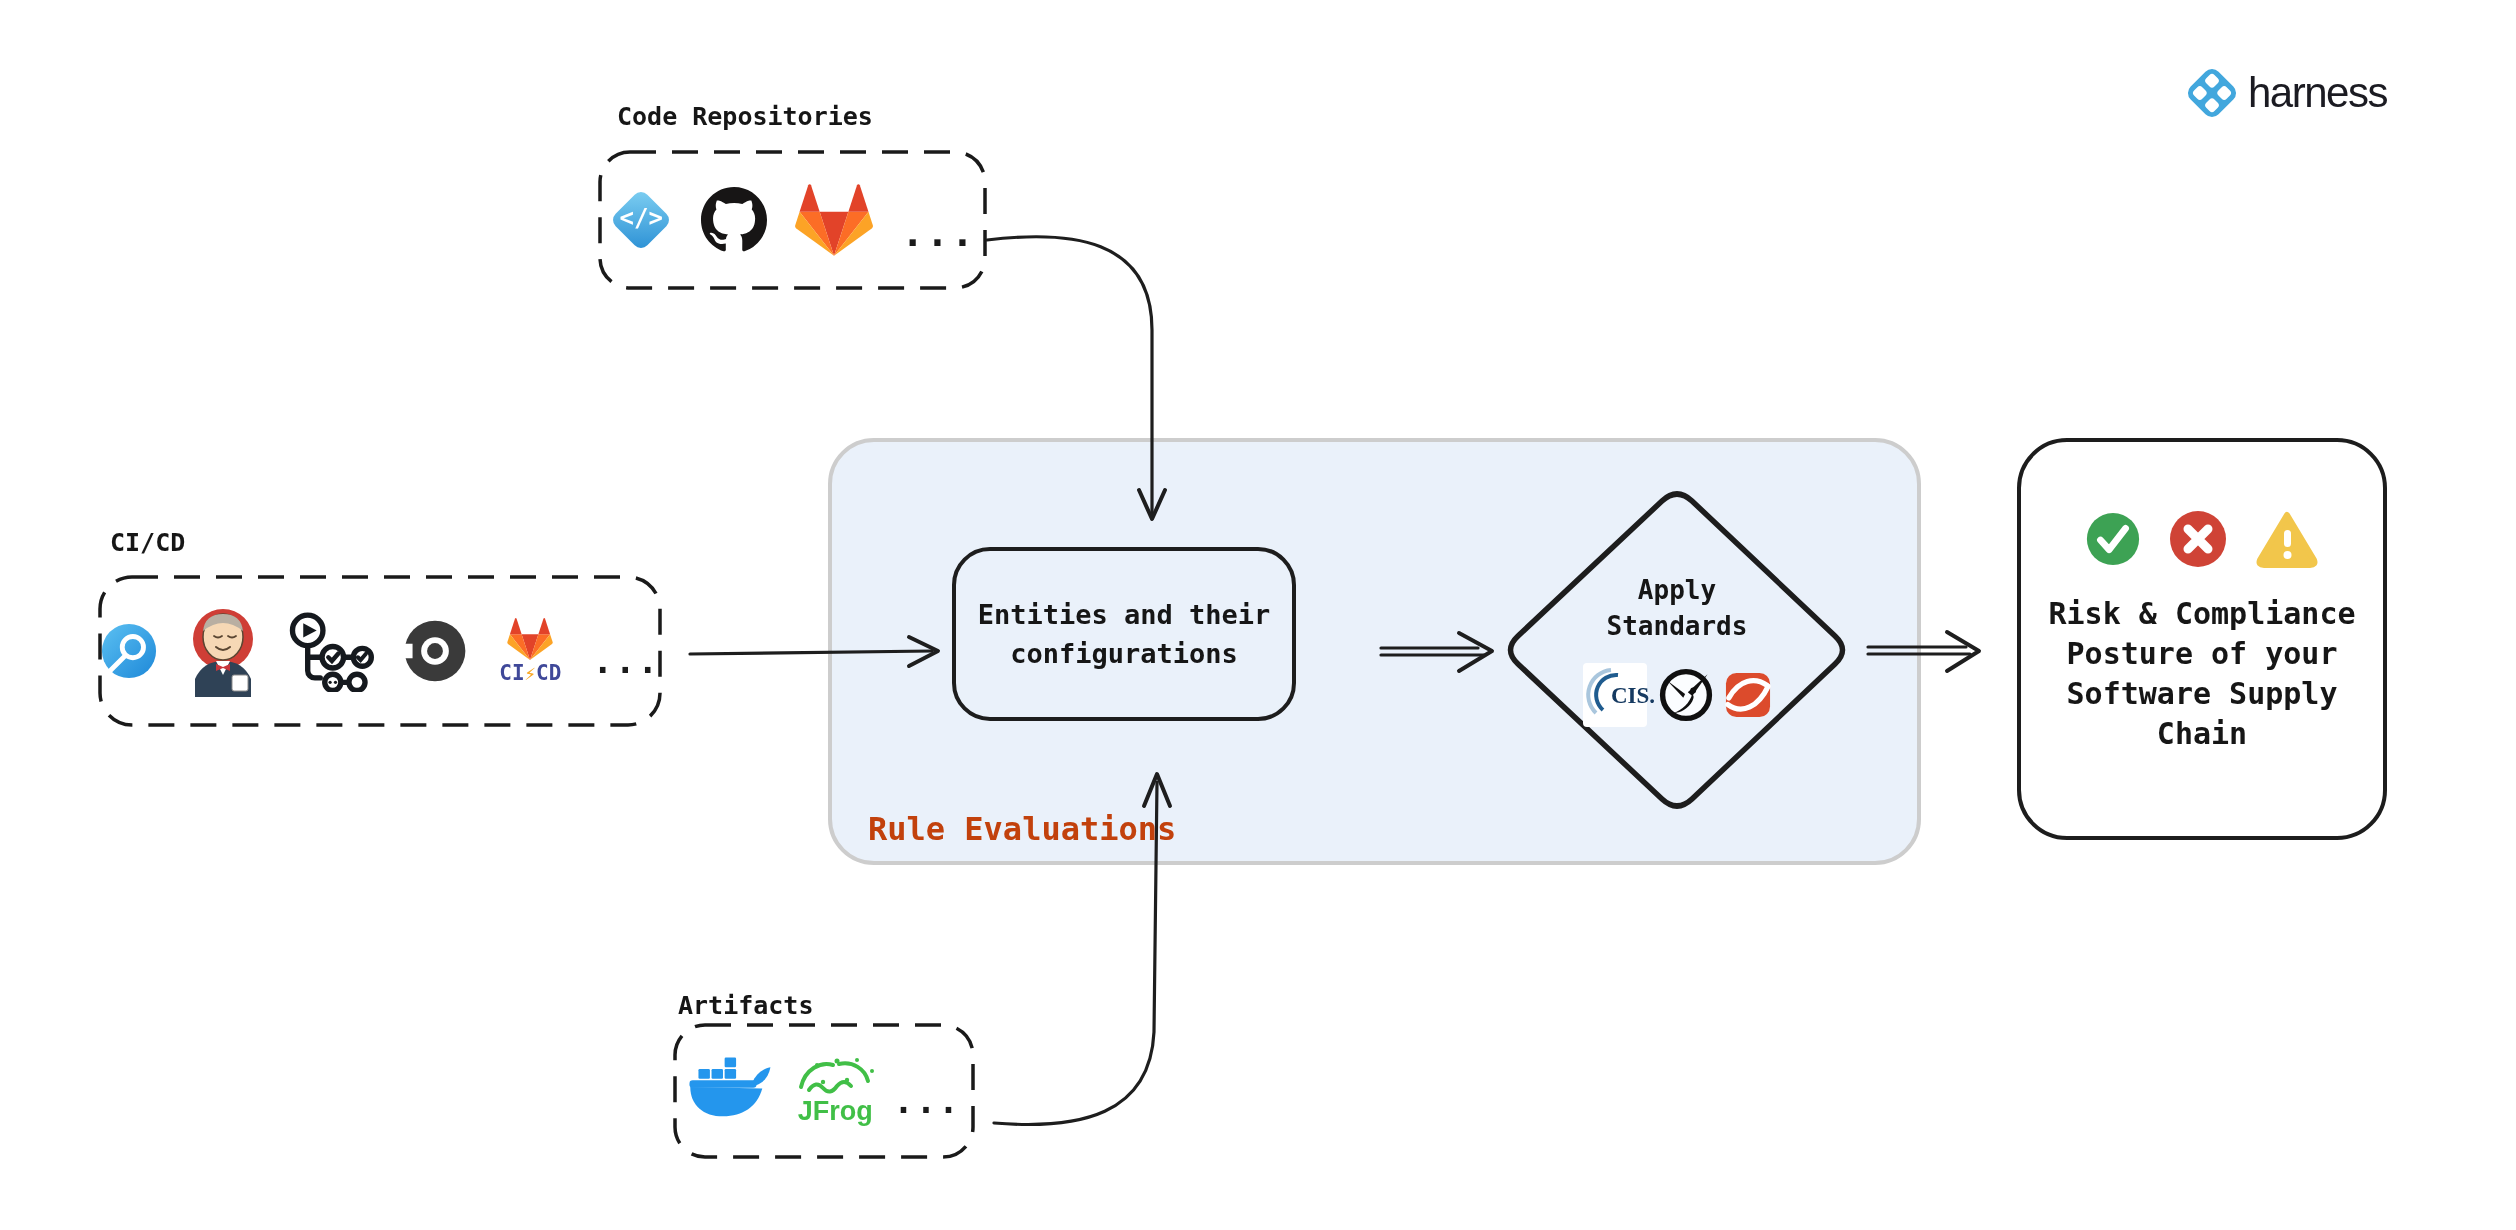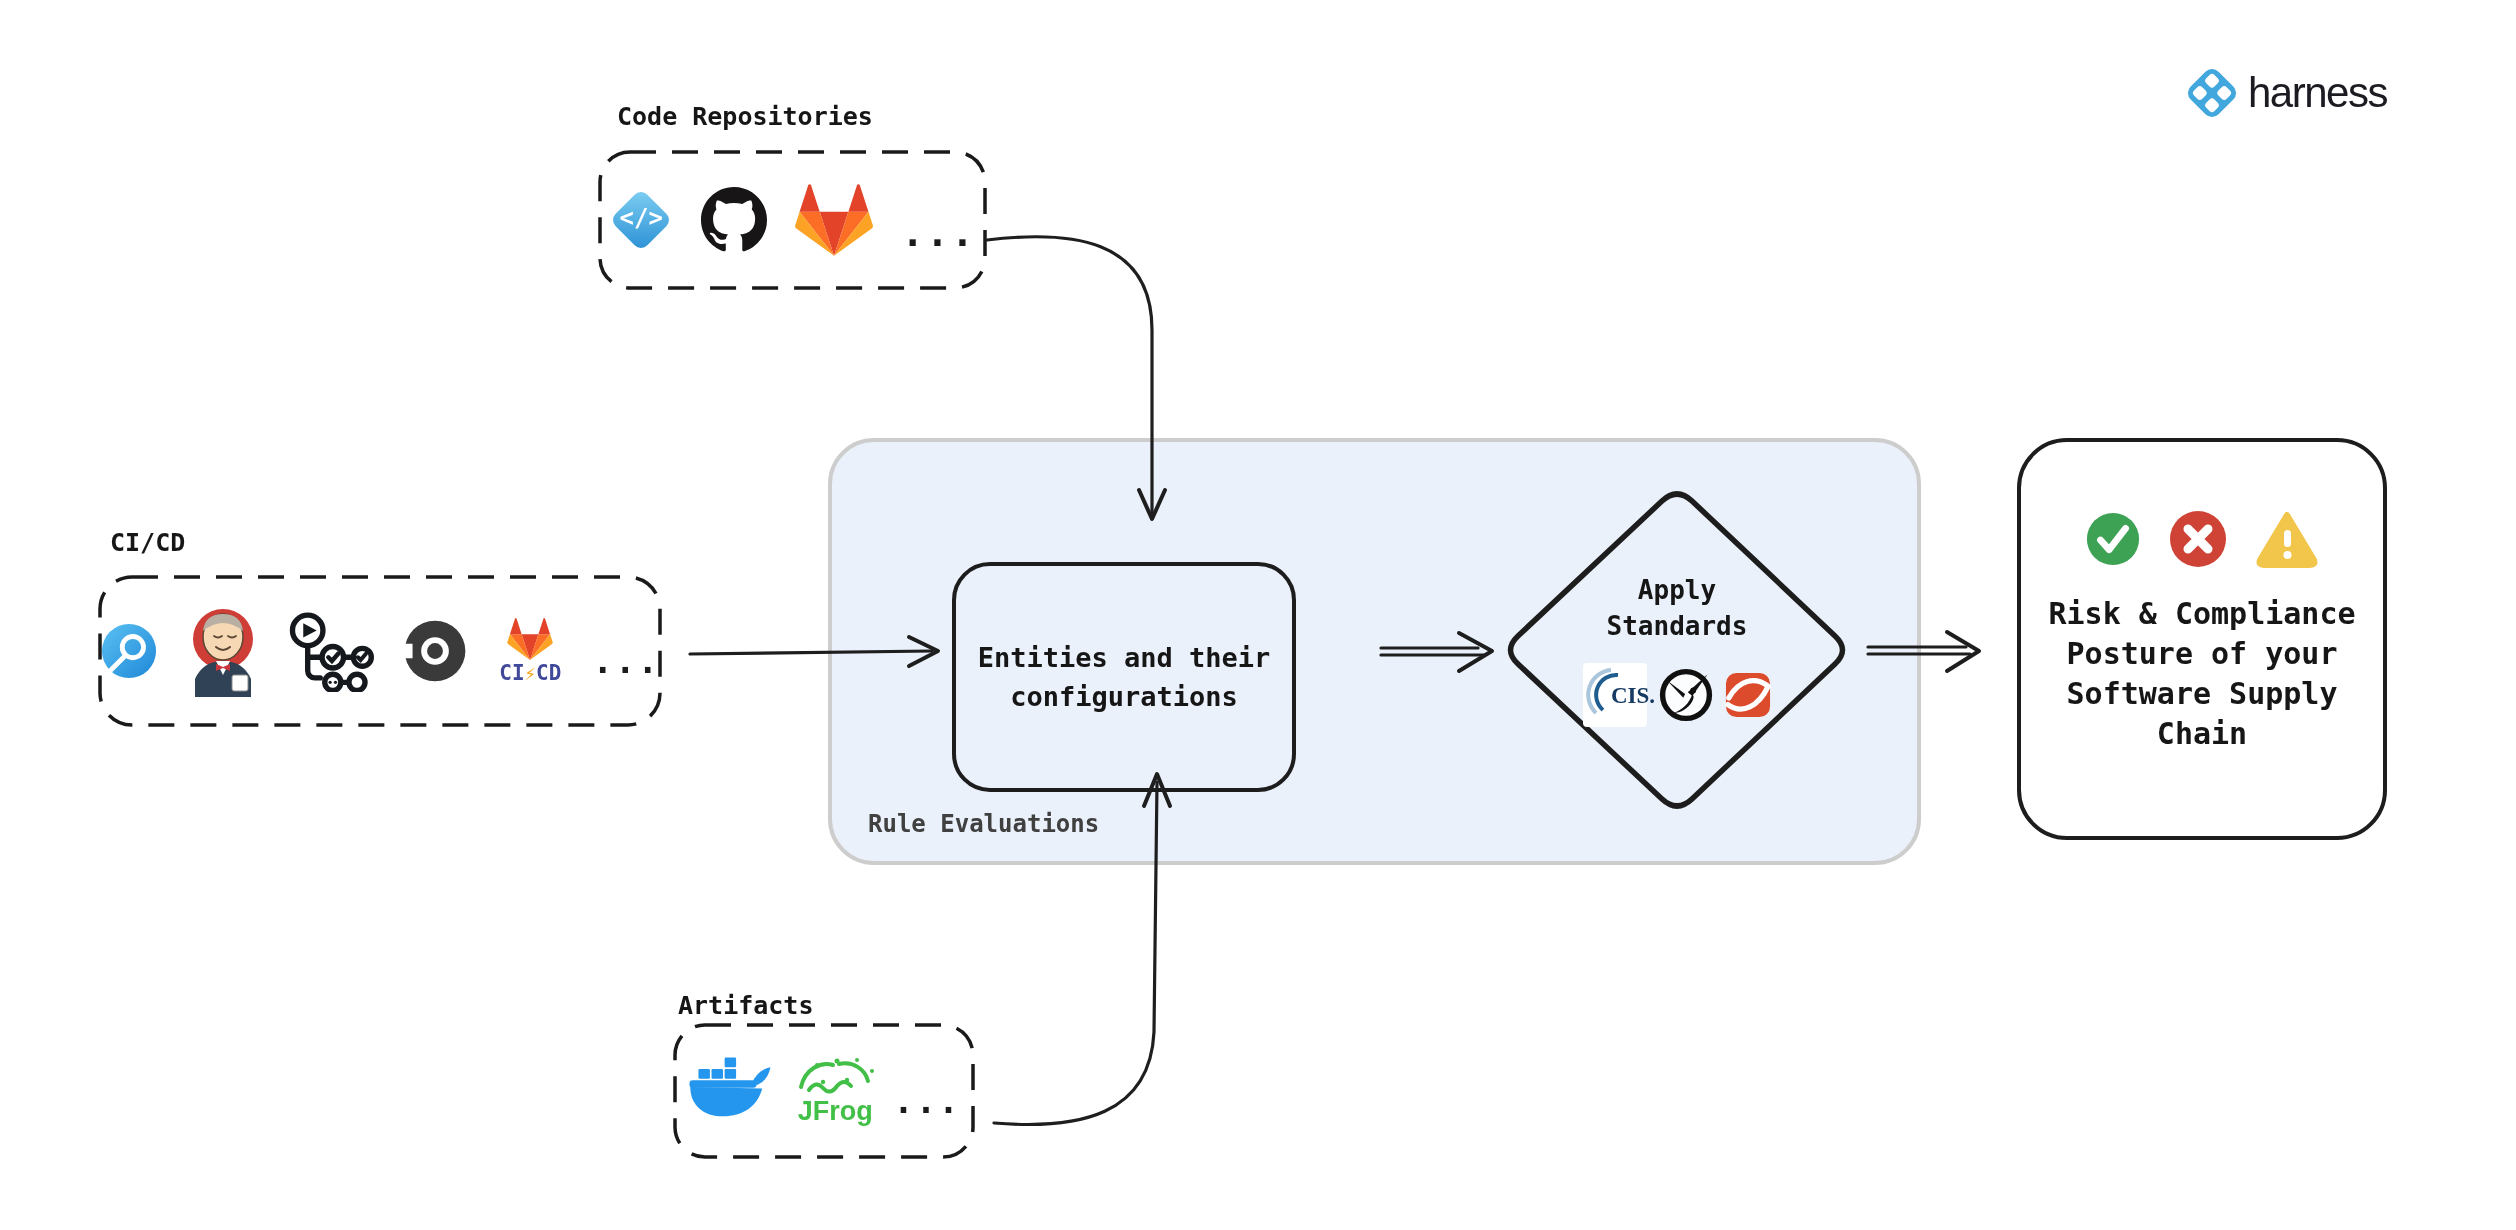--- a/index.html
+++ b/index.html
@@ -8,36 +8,36 @@
     font-family:"DejaVu Sans Mono",monospace;color:#1d1d1d;
   }
   .abs{position:absolute;}
   
   #overlay{position:absolute;left:0;top:0;z-index:2;pointer-events:none;}
   
   #panel{
     left:828px;top:438px;width:1093px;height:427px;z-index:1;
     background:#eaf1fa;border:4px solid #cdcdcd;border-radius:46px;box-sizing:border-box;
   }
-  #rule-label{left:868px;top:810px;z-index:3;font-weight:700;font-size:24px;color:#404040;text-align:center;}
+  #rule-label{left:868px;top:810px;z-index:3;font-weight:700;font-size:32px;color:#c2410c;text-align:center;}
   
   .grp-label{z-index:3;font-weight:700;font-size:25px;color:#161616;letter-spacing:0px;white-space:nowrap;}
   #label-code{left:617px;top:102px;}
   #label-cicd{left:110px;top:528px;}
   #label-artifacts{left:678px;top:976px;margin-top:15px;}
   
   .icon-row{z-index:3;display:flex;align-items:center;justify-content:center;}
   #code-row{left:600px;top:152px;width:385px;height:136px;gap:28px;}
   #cicd-row{left:100px;top:577px;width:560px;height:148px;gap:28px;}
   #artifacts-row{left:675px;top:1025px;width:298px;height:132px;gap:16px;}
   .dots{font-weight:700;font-size:38px;color:#1b1b1b;line-height:1;padding-top:26px;letter-spacing:2px;}
   .dots.small{font-size:34px;padding-top:20px;}
   
   #entities{
-    left:952px;top:562px;width:344px;height:230px;z-index:3;box-sizing:border-box;
+    left:952px;top:547px;width:344px;height:174px;z-index:3;box-sizing:border-box;
     border:4px solid #1d1d1d;border-radius:38px;
     display:flex;flex-direction:column;align-items:center;justify-content:center;
     font-weight:600;font-size:27px;line-height:39px;text-align:center;color:#161616;
   }
   
   #diamond-text{
     left:1527px;top:572px;width:300px;z-index:3;text-align:center;
     font-weight:600;font-size:26px;line-height:36px;color:#161616;
   }
   #standards-row{left:1560px;top:658px;width:234px;height:74px;z-index:3;

